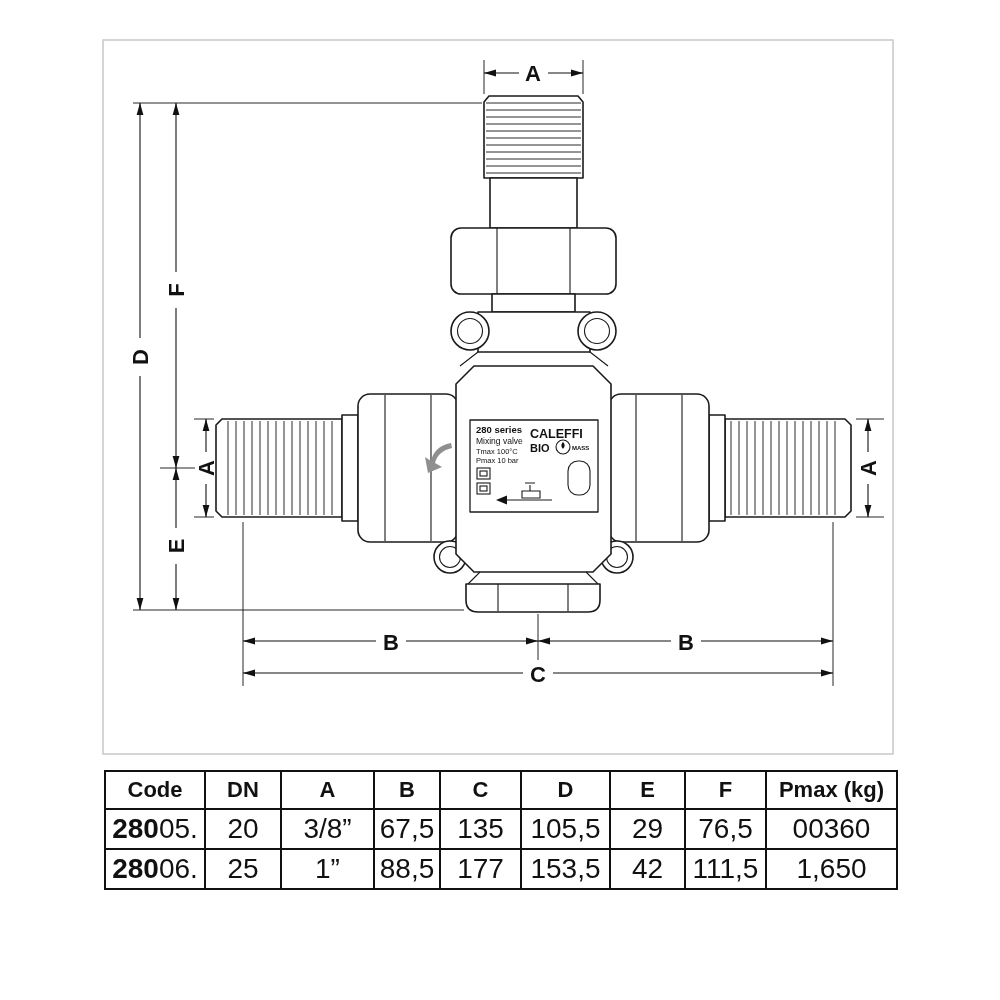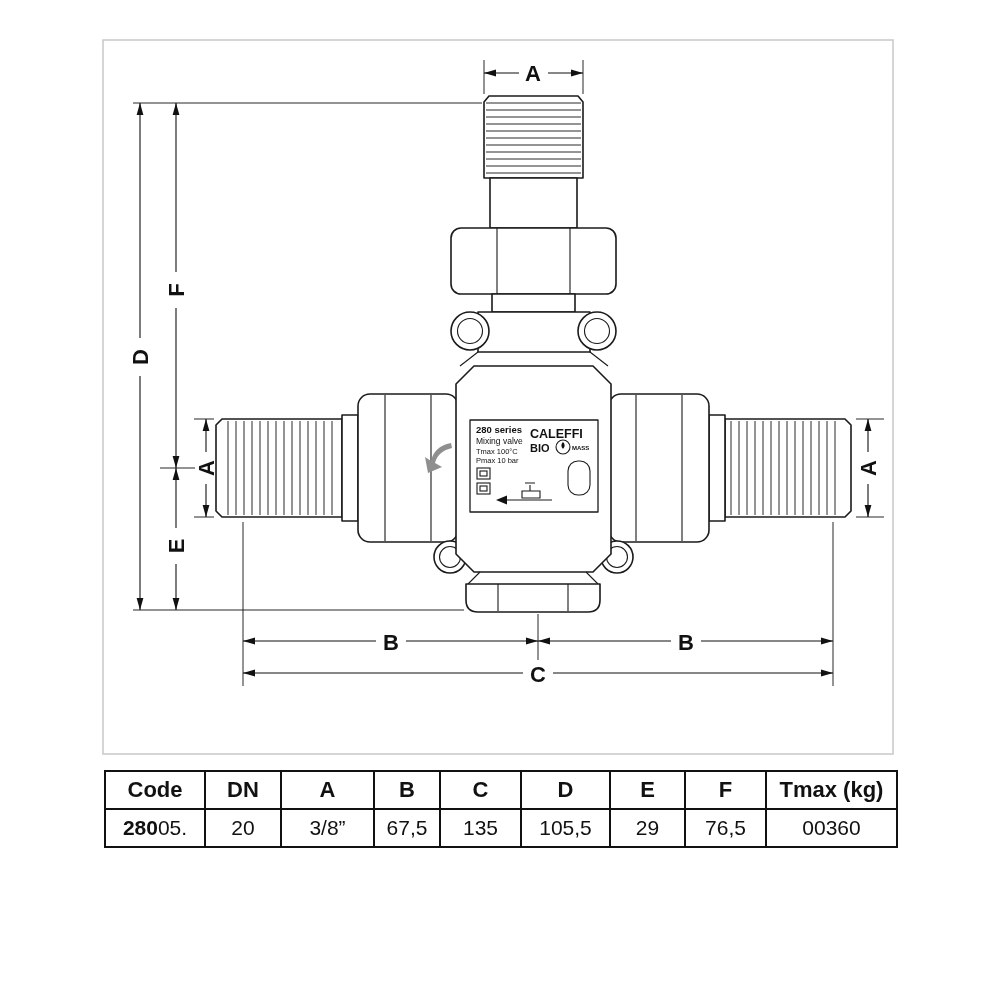--- a/index.html
+++ b/index.html
@@ -19,21 +19,21 @@
   .hatch{ fill:none; stroke:#2a2a2a; stroke-width:1; }
   .pl-b { font-weight:bold; fill:#111; }
   .pl   { fill:#111; }
 
   table.dims {
     margin:6px 0 8px 104px; width:792px; border-collapse:collapse;
     table-layout:fixed; color:#111;
   }
   .dims th, .dims td {
     border:2px solid #111; text-align:center; vertical-align:middle;
-    font-size:21px; height:30px; padding:3px 2px; background:#fff;
+    font-size:28px; height:30px; padding:3px 2px; background:#fff;
     overflow:hidden; white-space:nowrap;
   }
   .dims th { font-weight:bold; font-size:22px; }
   .code-cell { font-size:22px; }
   .code-prefix { font-weight:800; }
   .code-suffix { font-weight:400; }
 </style>
 </head>
 <body>
 
@@ -213,31 +213,42 @@
     <thead>
       <tr id="dims-head">
           <th>Code</th>
           <th>DN</th>
           <th>A</th>
           <th>B</th>
           <th>C</th>
           <th>D</th>
           <th>E</th>
           <th>F</th>
-          <th>Tmax (kg)</th>
+          <th>Pmax (kg)</th>
         </tr>
     </thead>
     <tbody id="dims-body">
         <tr>
           <td class="code-cell"><span class="code-prefix">280</span><span class="code-suffix">05.</span></td>
           <td>20</td>
           <td>3/8”</td>
           <td>67,5</td>
           <td>135</td>
           <td>105,5</td>
           <td>29</td>
           <td>76,5</td>
           <td>00360</td>
         </tr>
+        <tr>
+          <td class="code-cell"><span class="code-prefix">280</span><span class="code-suffix">06.</span></td>
+          <td>25</td>
+          <td>1”</td>
+          <td>88,5</td>
+          <td>177</td>
+          <td>153,5</td>
+          <td>42</td>
+          <td>111,5</td>
+          <td>1,650</td>
+        </tr>
       </tbody>
   </table>
 
 </div>
 
 </body></html>

